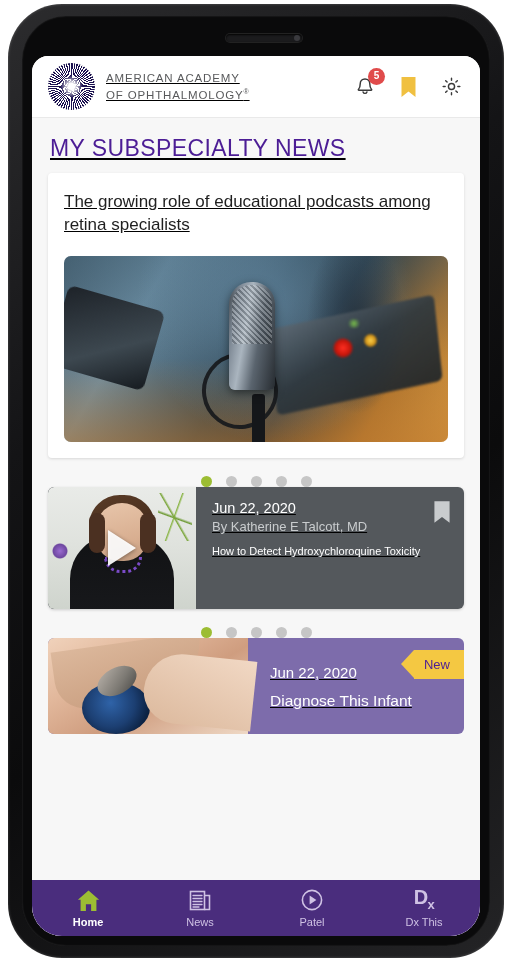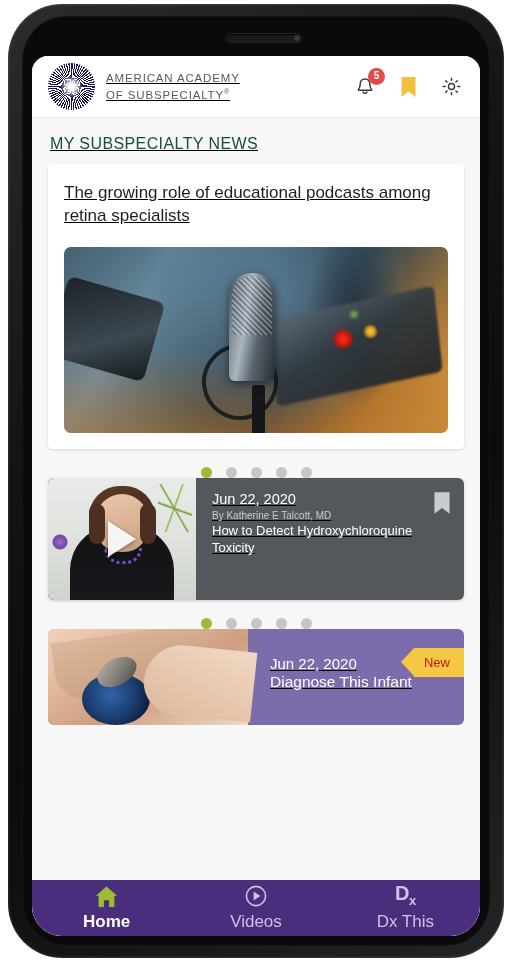--- a/index.html
+++ b/index.html
@@ -53,21 +53,21 @@
   .hdr-btn{ position:relative; width:26px; height:26px; display:flex; align-items:center; justify-content:center; }
   .badge{
     position:absolute; top:-6px; right:-7px; min-width:17px; height:17px; padding:0 3px;
     border-radius:50%; background:#e04b4b; color:#fff; font-size:10px; font-weight:bold;
     display:flex; align-items:center; justify-content:center; line-height:1;
   }
 
   
   .content{ height:818px; overflow:hidden; position:relative; background:#f7f7f7; }
   .section-title{
-    font-size:16px; color:#14532d; letter-spacing:.4px; padding:17px 0 11px 18px; font-weight:400;
+    font-size:23px; color:#4c1d95; letter-spacing:.4px; padding:17px 0 11px 18px; font-weight:400;
   }
 
   
   .news-card{
     margin:0 16px; background:#fff; border-radius:4px; padding:18px 16px 16px;
     box-shadow:0 1px 3px rgba(0,0,0,.13);
   }
   .meta-row{ display:flex; align-items:flex-start; }
   .meta{ font-size:14.5px; color:#8b8e93; }
   .meta .date{ color:#6d7075; }
@@ -169,22 +169,22 @@
   .vt-flower{ position:absolute; left:4px; top:56px; width:16px; height:16px; border-radius:50%;
     background:radial-gradient(circle,#9a6bd0 0%,#6e47a0 60%,rgba(0,0,0,0) 72%); }
   .play-btn{
     position:absolute; left:50%; top:50%; transform:translate(-50%,-50%);
     width:0; height:0; border-left:28px solid rgba(255,255,255,.93);
     border-top:18px solid transparent; border-bottom:18px solid transparent;
     filter:drop-shadow(0 1px 2px rgba(0,0,0,.45));
   }
   .video-body{ flex:1; padding:13px 14px 0 16px; position:relative; }
   .v-date{ color:#ffffff; font-size:14.5px; }
-  .v-author{ color:#c9ccce; font-size:10px; margin-top:3px; }
-  .v-title{ color:#ffffff; font-size:13px; line-height:1.26; margin-top:2px; }
+  .v-author{ color:#c9ccce; font-size:13px; margin-top:3px; }
+  .v-title{ color:#ffffff; font-size:11px; line-height:1.26; margin-top:11px; }
 
   
   .case-card{
     margin:0 16px; height:96px; background:#7d6cab; border-radius:6px; display:flex; overflow:hidden;
     position:relative;
   }
   .case-thumb{
     width:200px; flex:none; position:relative;
     background:linear-gradient(150deg,#f0d2bb 0%,#e2b89c 30%,#cf9d7f 58%,#efd9c6 100%);
   }
@@ -199,56 +199,56 @@
   .eye-lid2{
     position:absolute; right:-6px; top:18px; width:110px; height:70px; border-radius:60px 0 0 50px;
     background:linear-gradient(200deg,#f1d8c4 0%,#dcb99d 100%); transform:rotate(6deg);
   }
   .eye-spec{
     position:absolute; left:48px; top:30px; width:42px; height:26px; border-radius:50%;
     background:linear-gradient(150deg,#b9b2aa 0%,#7c7973 60%,#4b4946 100%); transform:rotate(-28deg);
   }
   .case-body{ flex:1; padding:26px 14px 0 22px; position:relative; }
   .c-date{ color:#ffffff; font-size:15px; }
-  .c-title{ color:#ffffff; font-size:15.5px; line-height:1.25; }
+  .c-title{ color:#ffffff; font-size:15.5px; margin-top:10px; line-height:1.25; }
   .new-ribbon{
-    position:absolute; right:0; top:19px; height:29px; background:#f4c842; color:#b91c1c;
+    position:absolute; right:0; top:12px; height:29px; background:#f4c842; color:#4c1d95;
     font-size:13px; display:flex; align-items:center; padding:0 14px 0 10px;
   }
   .new-ribbon::before{
     content:""; position:absolute; left:-13px; top:0; border-top:14.5px solid transparent;
     border-bottom:14.5px solid transparent; border-right:13px solid #f4c842;
   }
 
   
   .bottom-nav{
     position:absolute; left:0; bottom:0; width:100%; height:56px; background:#4a2d7d;
     display:flex; align-items:center; border-radius:0 0 26px 26px;
   }
   .nav-item{ flex:1; display:flex; flex-direction:column; align-items:center; justify-content:center; gap:4px; }
-  .nav-label{ font-size:17px; color:#cfc2e4; }
+  .nav-label{ font-size:11px; color:#cfc2e4; }
   .nav-item.active .nav-label{ color:#ffffff; font-weight:bold; }
   .nav-ico{ height:23px; display:flex; align-items:flex-end; }
   .dx-glyph{ color:#cfc2e4; font-size:20px; font-weight:bold; line-height:.95; letter-spacing:-.5px; }
   .dx-glyph .sub{ font-size:13px; vertical-align:sub; }
 </style>
 </head>
 <body>
 
 <div class="phone-frame">
   <div class="phone-inner-ring"></div>
   <div class="earpiece"></div>
 
   <div class="screen">
 
     <div class="app-header">
       <div class="logo-mark"></div>
       <div class="logo-text">
         <div class="ln1">AMERICAN ACADEMY</div>
-        <div class="ln2"><span>OF SUBSPECIALTY</span><span class="reg">®</span></div>
+        <div class="ln2"><span>OF OPHTHALMOLOGY</span><span class="reg">®</span></div>
       </div>
 
       <div class="header-actions">
         <div class="hdr-btn">
           <svg width="22" height="22" viewBox="0 0 24 24">
             <path d="M12 3.2c-3.1 0-5.2 2.3-5.2 5.3 0 4.1-1.3 5.2-2 6.1-.3.4 0 1 .5 1h13.4c.5 0 .8-.6.5-1-.7-.9-2-2-2-6.1 0-3-2.1-5.3-5.2-5.3z" fill="none" stroke="#3a3a3a" stroke-width="1.6" stroke-linejoin="round"></path>
             <path d="M9.9 17.4a2.2 2.2 0 0 0 4.2 0" fill="none" stroke="#3a3a3a" stroke-width="1.6" stroke-linecap="round"></path>
           </svg>
           <span class="badge">5</span>
         </div>
@@ -353,29 +353,41 @@
 
       <div class="nav-item active">
         <div class="nav-ico">
           <svg width="25" height="23" viewBox="0 0 24 22">
             <path d="M12 1.5 1.8 10.2h2.6V21h5.1v-6.3h5v6.3h5.1V10.2h2.6z" fill="#9cbd33"></path>
           </svg>
         </div>
         <div class="nav-label">Home</div>
       </div>
 
+      <div class="nav-item">
+        <div class="nav-ico">
+          <svg width="24" height="23" viewBox="0 0 24 23">
+            <rect x="2.5" y="2.5" width="14" height="18" fill="none" stroke="#cfc2e4" stroke-width="1.6"></rect>
+            <path d="M16.5 6.5h5v14h-5" fill="none" stroke="#cfc2e4" stroke-width="1.6"></path>
+            <g stroke="#cfc2e4" stroke-width="1.3" stroke-linecap="round">
+              <path d="M5 6.5h9M5 9.5h9M5 12.5h9M5 15.5h9M5 18h6"></path>
+            </g>
+          </svg>
+        </div>
+        <div class="nav-label">News</div>
+      </div>
 
       <div class="nav-item">
         <div class="nav-ico">
           <svg width="24" height="24" viewBox="0 0 24 24">
             <circle cx="12" cy="12" r="9.6" fill="none" stroke="#cfc2e4" stroke-width="1.6"></circle>
             <path d="M9.6 7.6 16.4 12l-6.8 4.4z" fill="#cfc2e4"></path>
           </svg>
         </div>
-        <div class="nav-label">Videos</div>
+        <div class="nav-label">Patel</div>
       </div>
 
       <div class="nav-item">
         <div class="nav-ico">
           <span class="dx-glyph">D<span class="sub">x</span></span>
         </div>
         <div class="nav-label">Dx This</div>
       </div>
 
 

